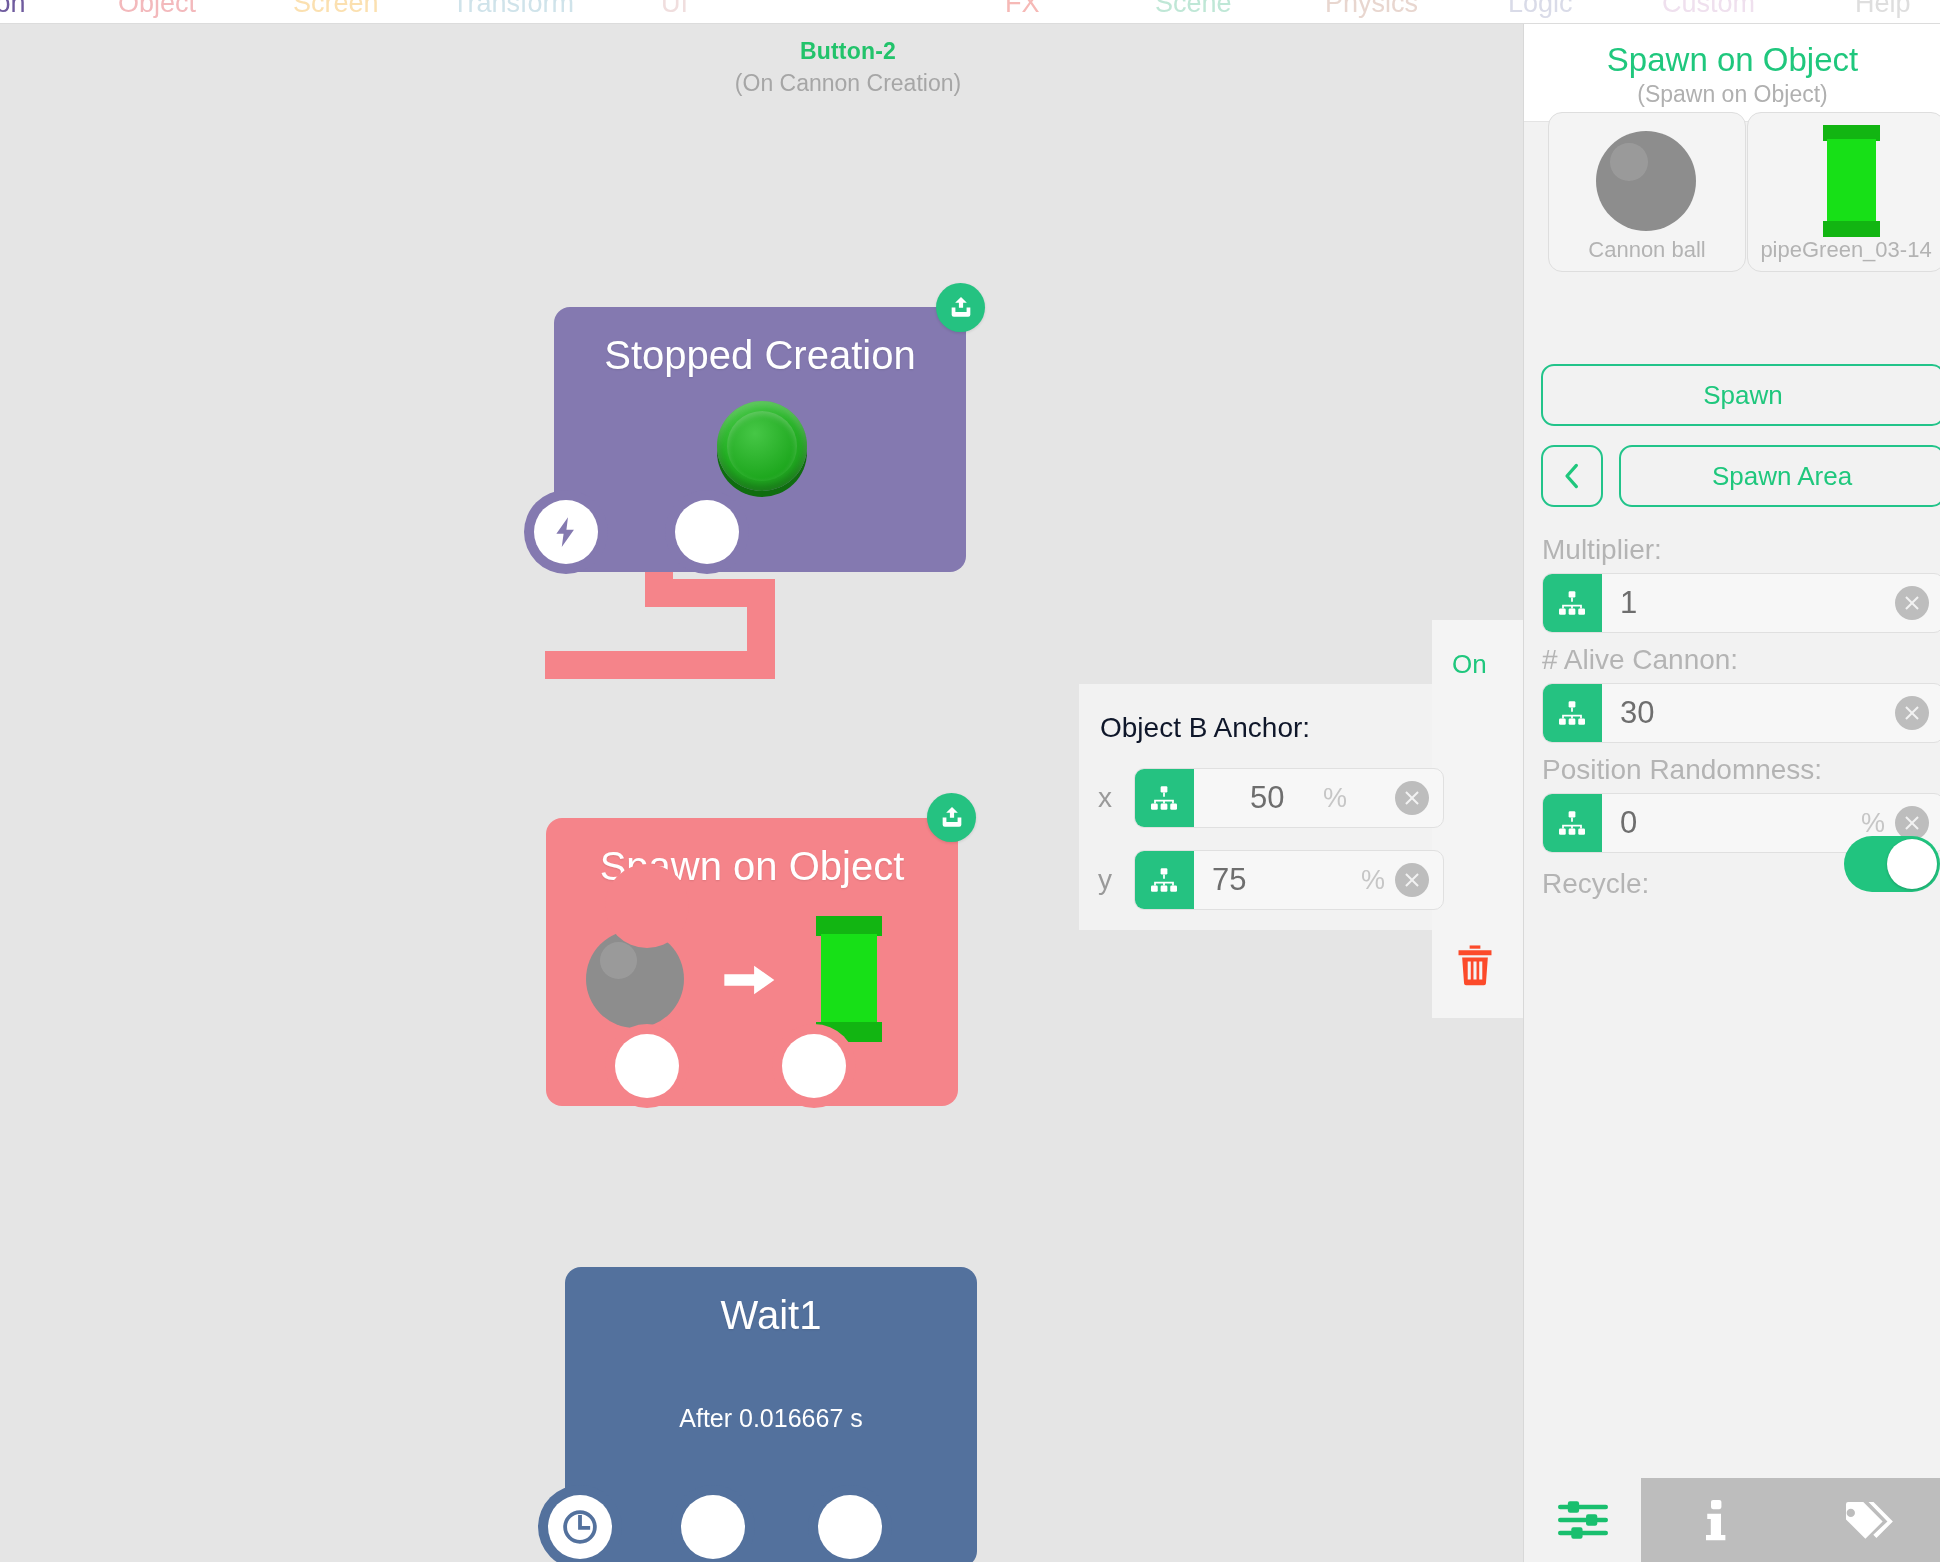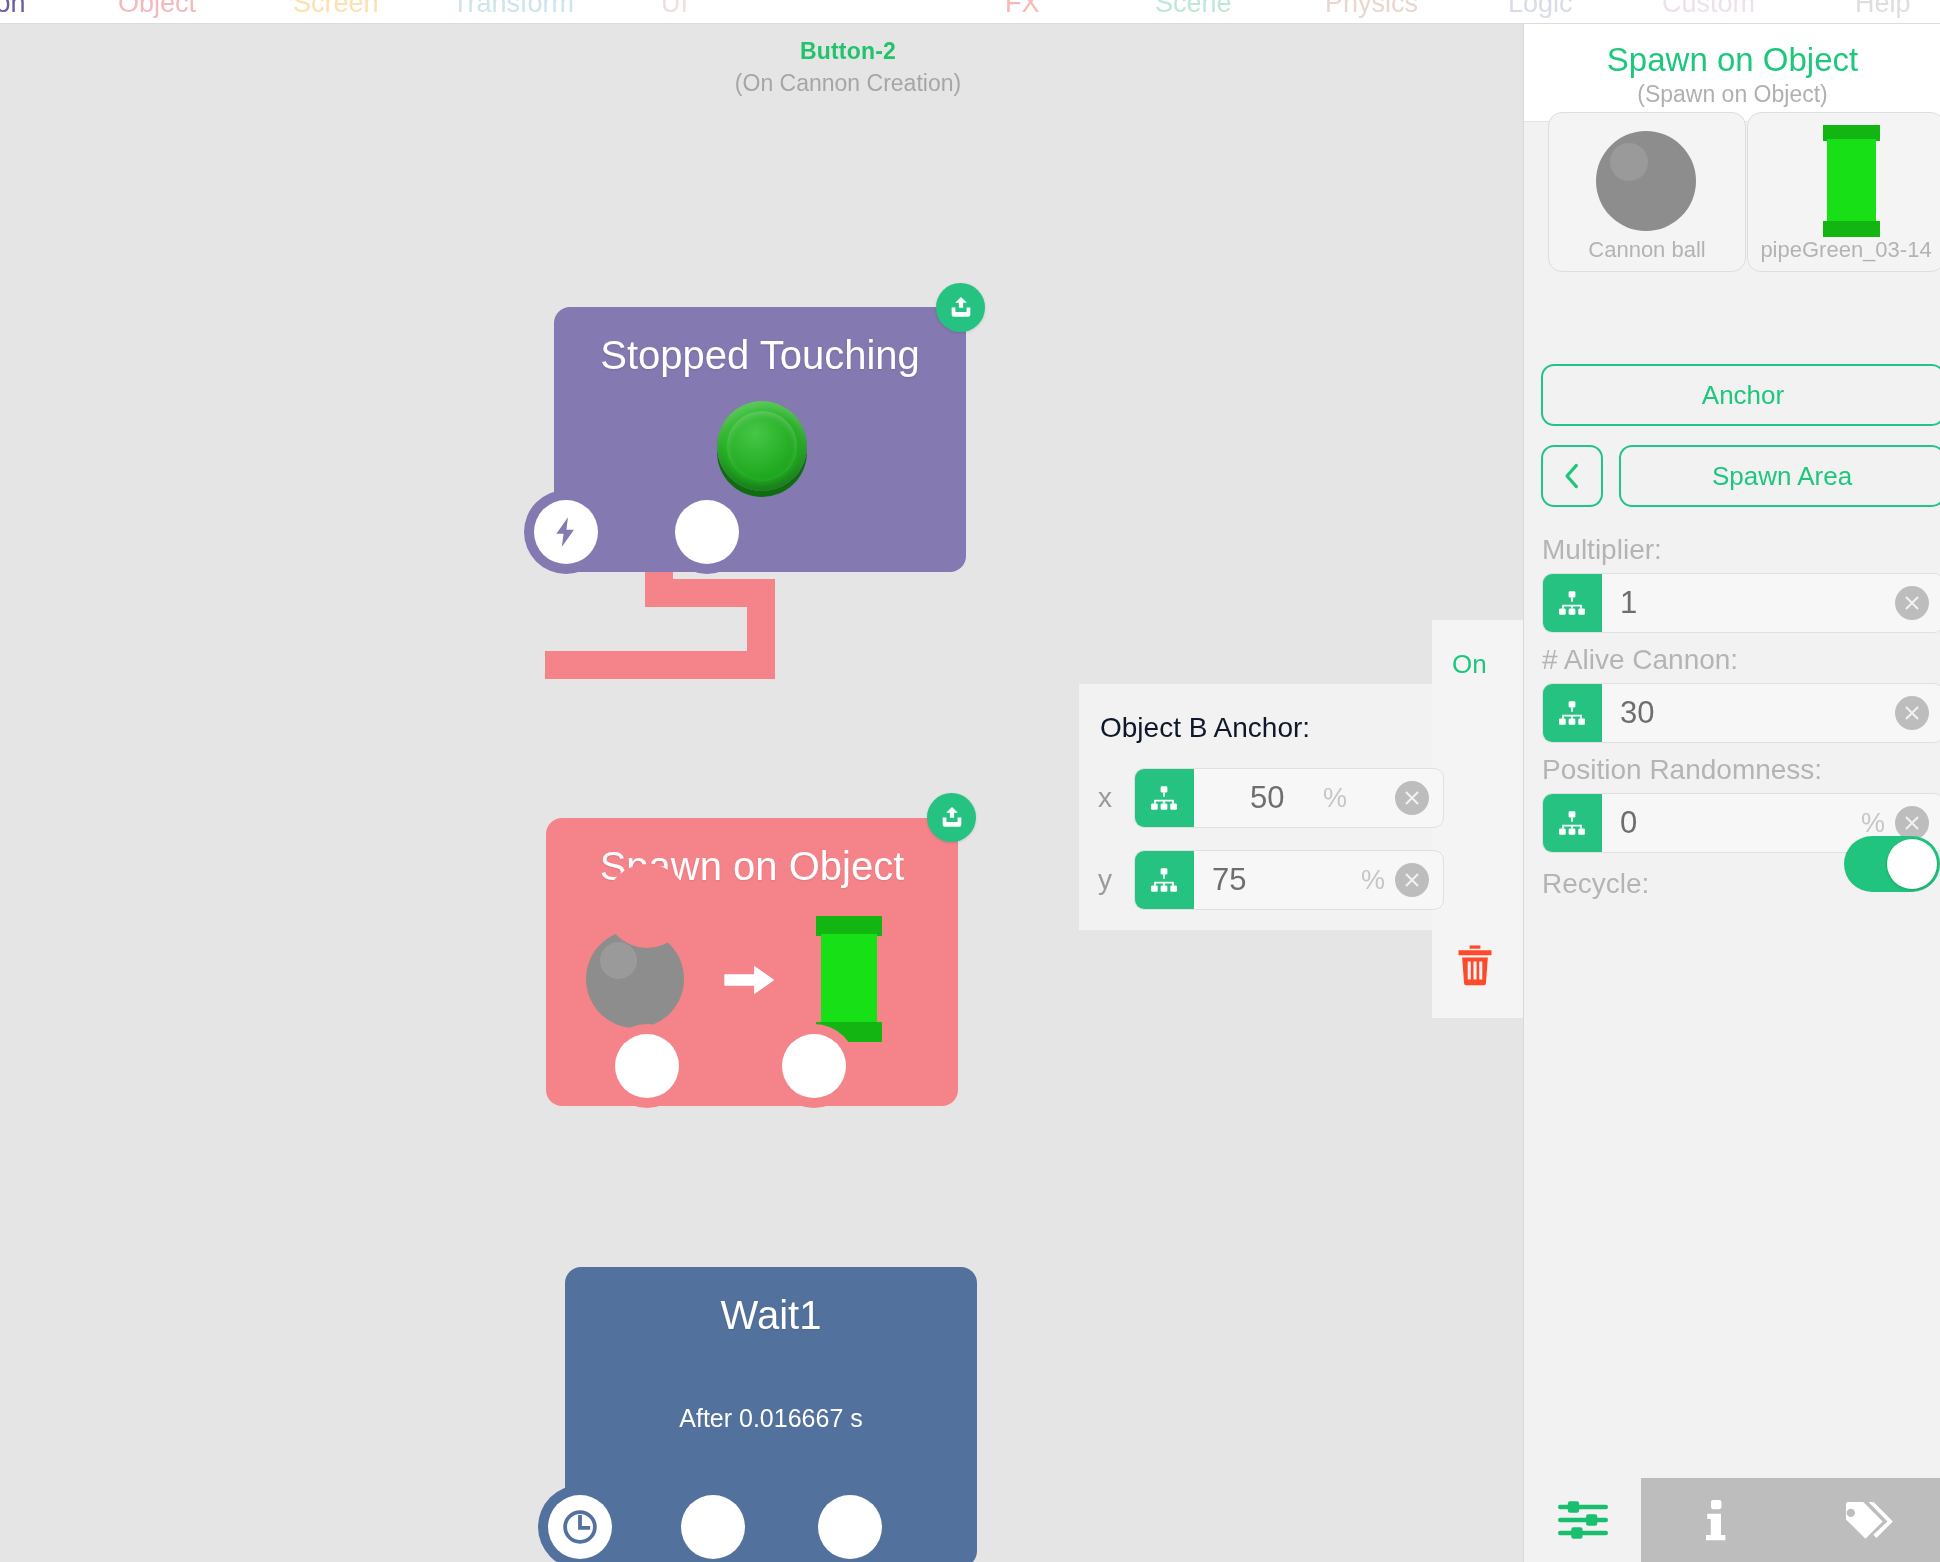--- a/index.html
+++ b/index.html
@@ -203,21 +203,21 @@
     <div class="wire wire-pink" style="left:645px;top:555px;width:130px;height:28px;"></div>
     <div class="wire wire-pink" style="left:747px;top:555px;width:28px;height:100px;"></div>
     <div class="wire wire-pink" style="left:545px;top:627px;width:230px;height:28px;"></div>
 
     <div class="wire wire-blue" style="left:637px;top:880px;width:28px;height:78px;"></div>
     <div class="wire wire-blue" style="left:637px;top:958px;width:133px;height:28px;"></div>
     <div class="wire wire-blue" style="left:742px;top:958px;width:28px;height:100px;"></div>
     <div class="wire wire-blue" style="left:560px;top:1030px;width:210px;height:28px;"></div>
 
     <div class="node" style="left:554px;top:283px;width:412px;height:265px;background:#8479b0;">
-      <div class="node-title">Stopped Touching</div>
+      <div class="node-title">Stopped Creation</div>
 
       <div class="greenbtn" style="left:163px;top:94px;width:90px;height:90px;"></div>
 
       <div class="badge-upload" style="left:382px;top:-24px;">
         <svg width="28" height="28" viewBox="0 0 24 24" fill="#ffffff">
           <path d="M12 2.5l5 5h-3.2v4.2h-3.6V7.5H7z"></path>
           <path d="M4 11.5h3.2v4H16.8v-4H20v6.2a1.8 1.8 0 0 1-1.8 1.8H5.8A1.8 1.8 0 0 1 4 17.7z"></path>
         </svg>
       </div>
 
@@ -352,21 +352,21 @@
     <div class="thumb" style="left:223px;top:88px;width:196px;height:158px;">
       <div class="pipe" style="left:75px;top:12px;width:57px;height:112px;">
         <div class="cap" style="left:0;top:0;width:57px;height:16px;"></div>
         <div class="shaft" style="left:4px;top:14px;width:49px;height:84px;"></div>
         <div class="cap" style="left:0;bottom:0;width:57px;height:16px;"></div>
       </div>
       <div class="thumb-label">pipeGreen_03-14</div>
     </div>
 
     <div class="gbtn" style="left:17px;top:340px;width:400px;height:58px;">
-      <span>Anchor</span>
+      <span>Spawn</span>
     </div>
 
     <div class="gbtn" style="left:17px;top:421px;width:58px;height:58px;">
       <svg width="24" height="30" viewBox="0 0 16 24" fill="none" stroke="#1fc77d" stroke-width="2.6" stroke-linecap="round" stroke-linejoin="round">
         <path d="M11.5 3.5L4 12l7.5 8.5"></path>
       </svg>
     </div>
     <div class="gbtn" style="left:95px;top:421px;width:322px;height:58px;">
       <span>Spawn Area</span>
     </div>

